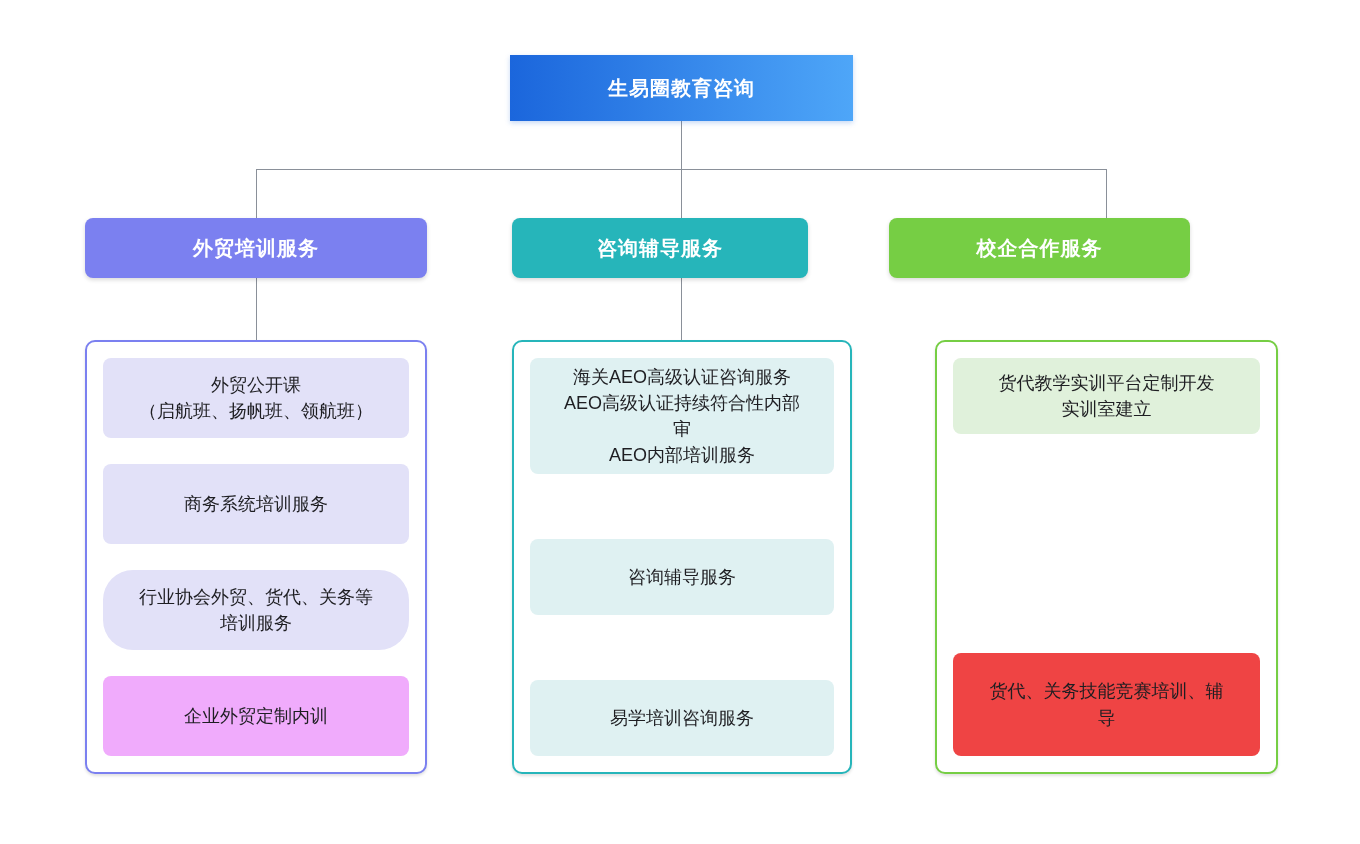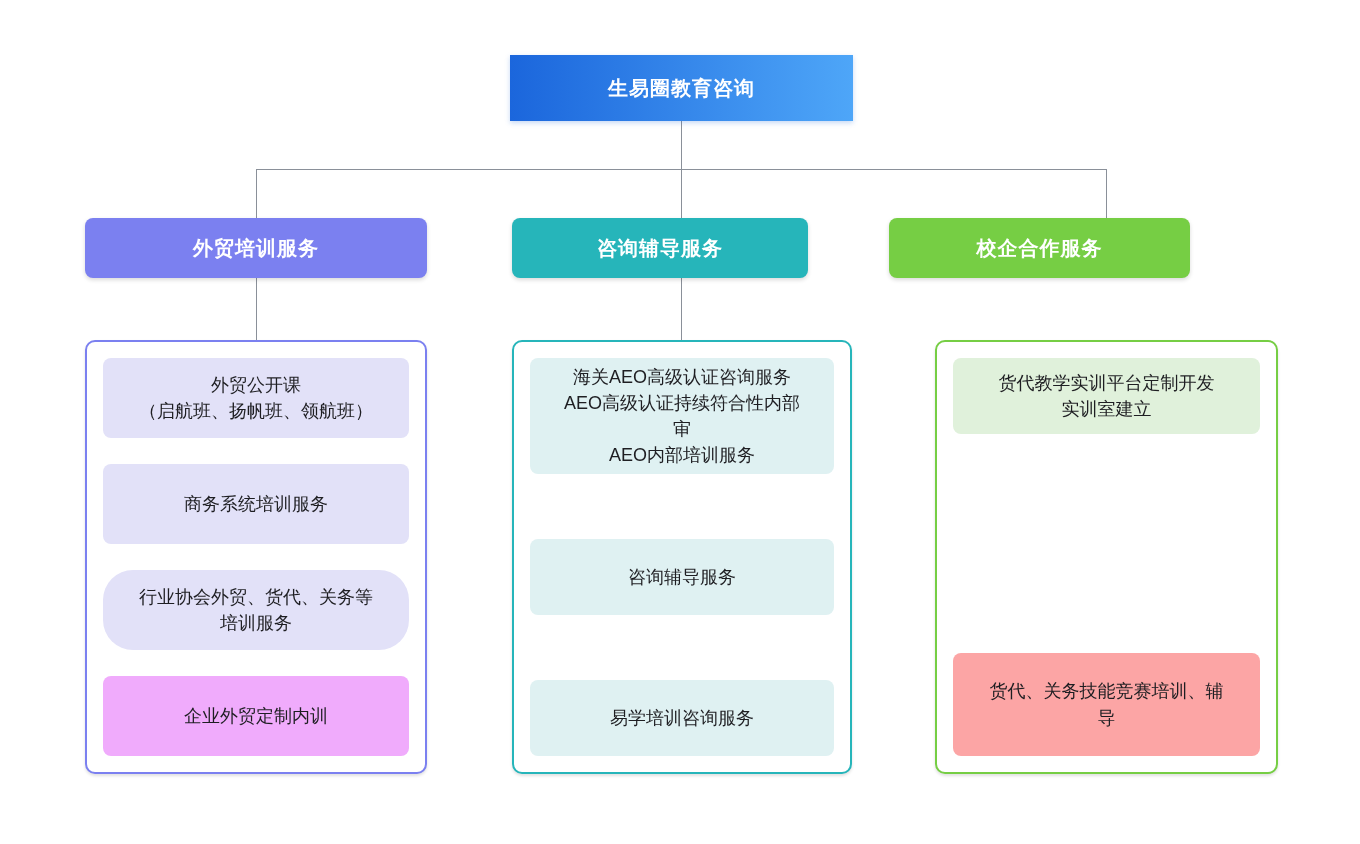--- a/index.html
+++ b/index.html
@@ -137,16 +137,16 @@
     <div class="panel-item" style="background: rgb(223, 241, 242);">海关AEO高级认证咨询服务
 AEO高级认证持续符合性内部审
 AEO内部培训服务</div>
     <div class="panel-item" style="background: rgb(223, 241, 242);">咨询辅导服务</div>
     <div class="panel-item" style="background: rgb(223, 241, 242);">易学培训咨询服务</div>
   </div>
 
   <div class="branch-panel panel-2" style="border-color: rgb(118, 206, 68);">
     <div class="panel-item" style="background: rgb(224, 241, 219);">货代教学实训平台定制开发
 实训室建立</div>
-    <div class="panel-item" style="background: #fca5a5;">货代、关务技能竞赛培训、辅导</div>
+    <div class="panel-item" style="background: #ef4444;">货代、关务技能竞赛培训、辅导</div>
   </div>
 
 </div>
 
 </body></html>

